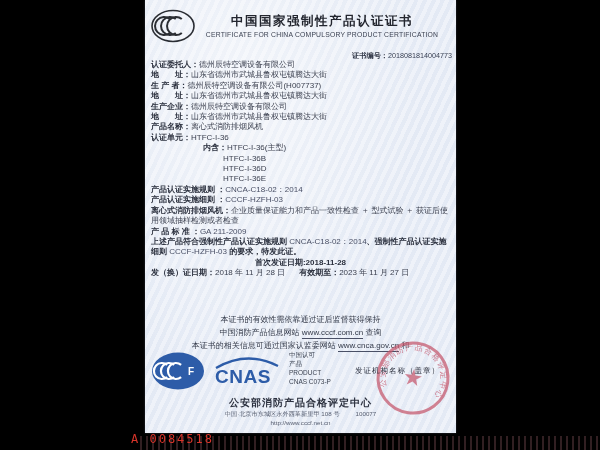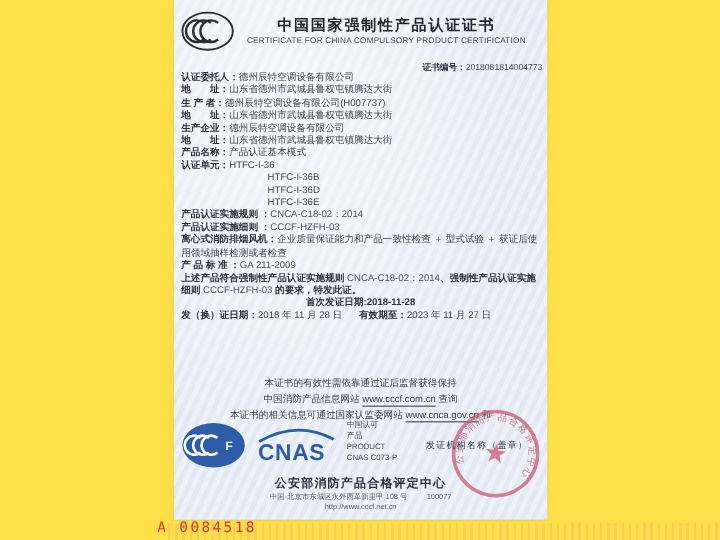--- a/index.html
+++ b/index.html
@@ -2,21 +2,21 @@
 <html><head>
 <meta charset="utf-8">
 <style>
   html,body{margin:0;padding:0;}
   body{
     width:600px;height:450px;position:relative;overflow:hidden;
     background:#ffffff;
     font-family:"Liberation Sans",sans-serif;
     -webkit-font-smoothing:antialiased;
   }
-  .canvas{position:absolute;left:0;top:0;width:600px;height:450px;background:#fde047;}
+  .canvas{position:absolute;left:0;top:0;width:600px;height:450px;background:#000000;}
   .page{
     position:absolute;left:145px;top:0;width:311px;height:433px;
     background:
       radial-gradient(ellipse at 30% 20%, rgba(255,255,255,0.5), rgba(255,255,255,0) 60%),
       repeating-linear-gradient(115deg, rgba(255,255,255,0.25) 0 4px, rgba(203,214,233,0.18) 4px 8px),
       #e9eef7;
     box-shadow:0 0 2px rgba(140,150,170,0.35);
     color:#363b48;
   }
   
@@ -80,23 +80,24 @@
     <div class="subtitle">CERTIFICATE FOR CHINA COMPULSORY PRODUCT CERTIFICATION</div>
     <div class="certno"><b>证书编号：</b><span>2018081814004773</span></div>
 
     <div class="body">
       <div class="row"><b>认证委托人：</b><span>德州辰特空调设备有限公司</span></div>
       <div class="row"><b>地　　址：</b><span>山东省德州市武城县鲁权屯镇腾达大街</span></div>
       <div class="row"><b>生 产 者：</b><span>德州辰特空调设备有限公司(H007737)</span></div>
       <div class="row"><b>地　　址：</b><span>山东省德州市武城县鲁权屯镇腾达大街</span></div>
       <div class="row"><b>生产企业：</b><span>德州辰特空调设备有限公司</span></div>
       <div class="row"><b>地　　址：</b><span>山东省德州市武城县鲁权屯镇腾达大街</span></div>
-      <div class="row"><b>产品名称：</b><span>产品认证基本模式</span></div>
+      <div class="row"><b>产品名称：</b><span>离心式消防排烟风机</span></div>
       <div class="row"><b>认证单元：</b><span>HTFC-I-36</span></div>
 
+      <div class="row m0"><b>内含：</b><span>HTFC-I-36(主型)</span></div>
       <div class="row mi">HTFC-I-36B</div>
       <div class="row mi">HTFC-I-36D</div>
       <div class="row mi">HTFC-I-36E</div>
 
       <div class="row"><b>产品认证实施规则 ：</b><span class="code">CNCA-C18-02：2014</span></div>
       <div class="row"><b>产品认证实施细则 ：</b><span class="code">CCCF-HZFH-03</span></div>
       <div class="row"><b>离心式消防排烟风机：</b><span>企业质量保证能力和产品一致性检查 ＋ 型式试验 ＋ 获证后使用领域抽样检测或者检查</span></div>
       <div class="row"><b>产 品 标 准 ：</b><span class="code">GA 211-2009</span></div>
 
       <div class="row st"><b>上述产品符合强制性产品认证实施规则 </b><span class="code">CNCA-C18-02：2014</span><b>、强制性产品认证实施细则 </b><span class="code">CCCF-HZFH-03</span><b> 的要求，特发此证。</b></div>

